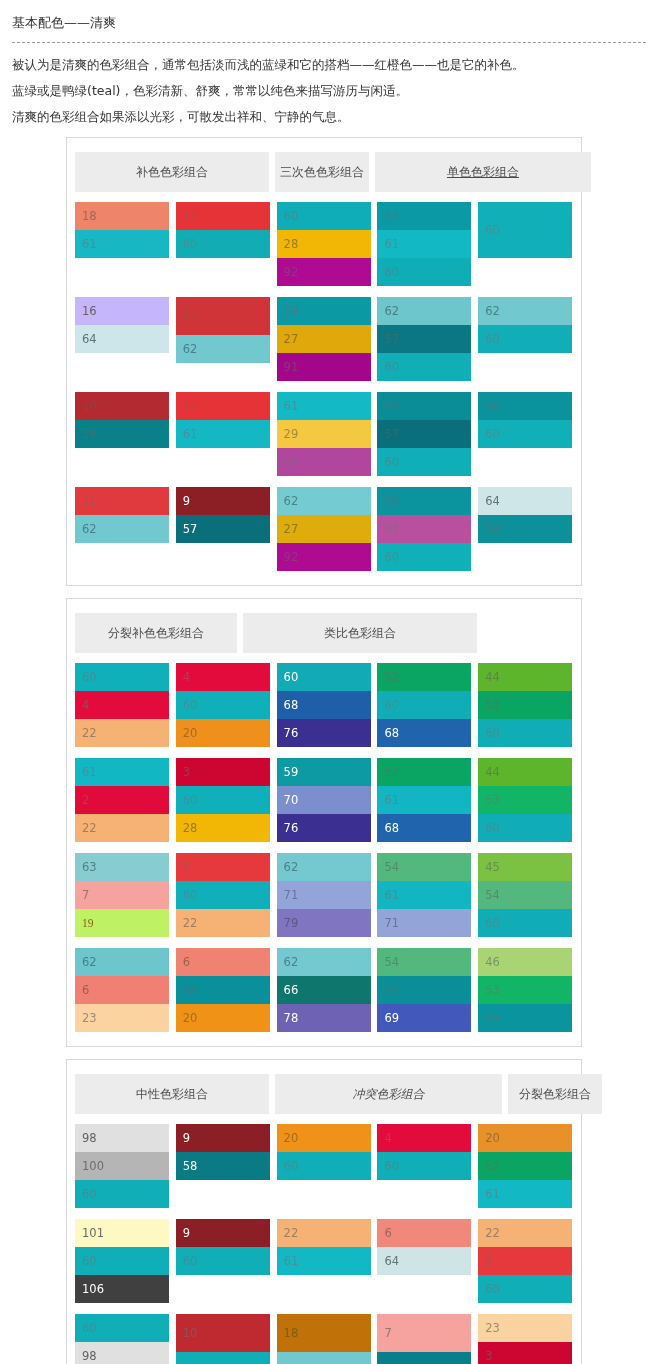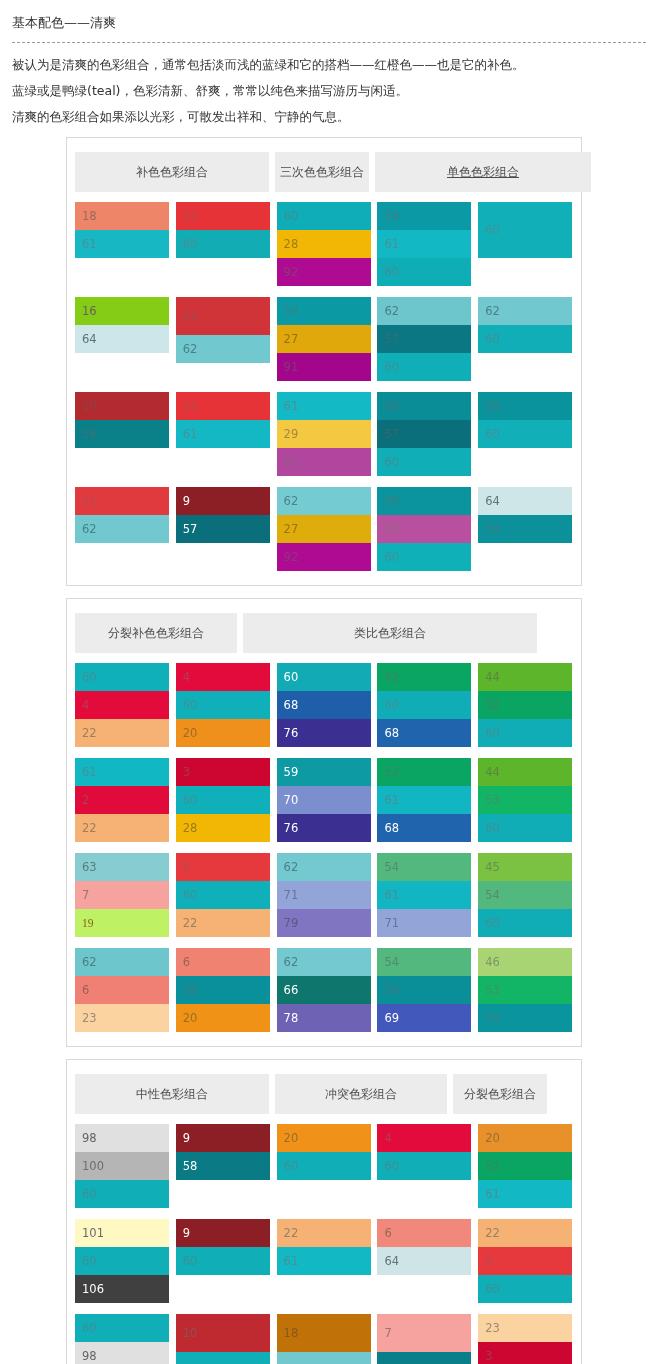--- a/index.html
+++ b/index.html
@@ -141,21 +141,21 @@
             </div>
             <div class="cell">
               <div class="swatch">
                 <div class="band xtall" style="background: rgb(17, 176, 185); color: rgb(68, 145, 151);">60</div>
               </div>
             </div>
           </div>
           <div class="grid-row">
             <div class="cell">
               <div class="swatch">
-                <div class="band" style="background: #84cc16; color: rgb(106, 97, 89);">16</div>
+                <div class="band" style="background: #c4b5fd; color: rgb(106, 97, 89);">16</div>
                 <div class="band" style="background: rgb(204, 230, 234); color: rgb(93, 116, 120);">64</div>
               </div>
             </div>
             <div class="cell">
               <div class="swatch">
                 <div class="band tall" style="background: rgb(209, 52, 56); color: rgb(160, 75, 78);">11</div>
                 <div class="band" style="background: rgb(113, 201, 207); color: rgb(74, 129, 133);">62</div>
               </div>
             </div>
             <div class="cell">
@@ -245,21 +245,21 @@
                 <div class="band" style="background: rgb(207, 230, 233); color: rgb(94, 117, 120);">64</div>
                 <div class="band" style="background: rgb(12, 145, 155); color: rgb(62, 123, 129);">59</div>
               </div>
             </div>
           </div>
         </div>
       </div>
       <div class="panel">
         <div class="panel-headers">
           <div class="col-header" style="width: 162px; flex: 0 0 auto;">分裂补色色彩组合</div>
-          <div class="col-header" style="width: 294px; flex: 0 0 auto;">类比色彩组合</div>
+          <div class="col-header" style="width: 234px; flex: 0 0 auto;">类比色彩组合</div>
         </div>
         <div class="grid">
           <div class="grid-row">
             <div class="cell">
               <div class="swatch">
                 <div class="band" style="background: rgb(15, 176, 185); color: rgb(66, 145, 151);">60</div>
                 <div class="band" style="background: rgb(227, 11, 60); color: rgb(176, 63, 91);">4</div>
                 <div class="band" style="background: rgb(246, 178, 117); color: rgb(156, 127, 95);">22</div>
               </div>
             </div>
@@ -401,21 +401,21 @@
                 <div class="band" style="background: rgb(18, 180, 102); color: rgb(71, 142, 106);">53</div>
                 <div class="band" style="background: rgb(10, 148, 158); color: rgb(61, 126, 132);">59</div>
               </div>
             </div>
           </div>
         </div>
       </div>
       <div class="panel">
         <div class="panel-headers">
           <div class="col-header" style="width: 194px; flex: 0 0 auto;">中性色彩组合</div>
-          <div class="col-header" style="width: 172px; flex: 0 0 auto;">冲突色彩组合</div>
+          <div class="col-header" style="width: 227px; flex: 0 0 auto; font-style: italic;">冲突色彩组合</div>
           <div class="col-header" style="width: 94px; flex: 0 0 auto;">分裂色彩组合</div>
         </div>
         <div class="grid">
           <div class="grid-row">
             <div class="cell">
               <div class="swatch">
                 <div class="band" style="background: rgb(224, 224, 224); color: rgb(99, 99, 99);">98</div>
                 <div class="band" style="background: rgb(181, 181, 181); color: rgb(110, 110, 110);">100</div>
                 <div class="band" style="background: rgb(16, 174, 183); color: rgb(65, 143, 149);">60</div>
               </div>

